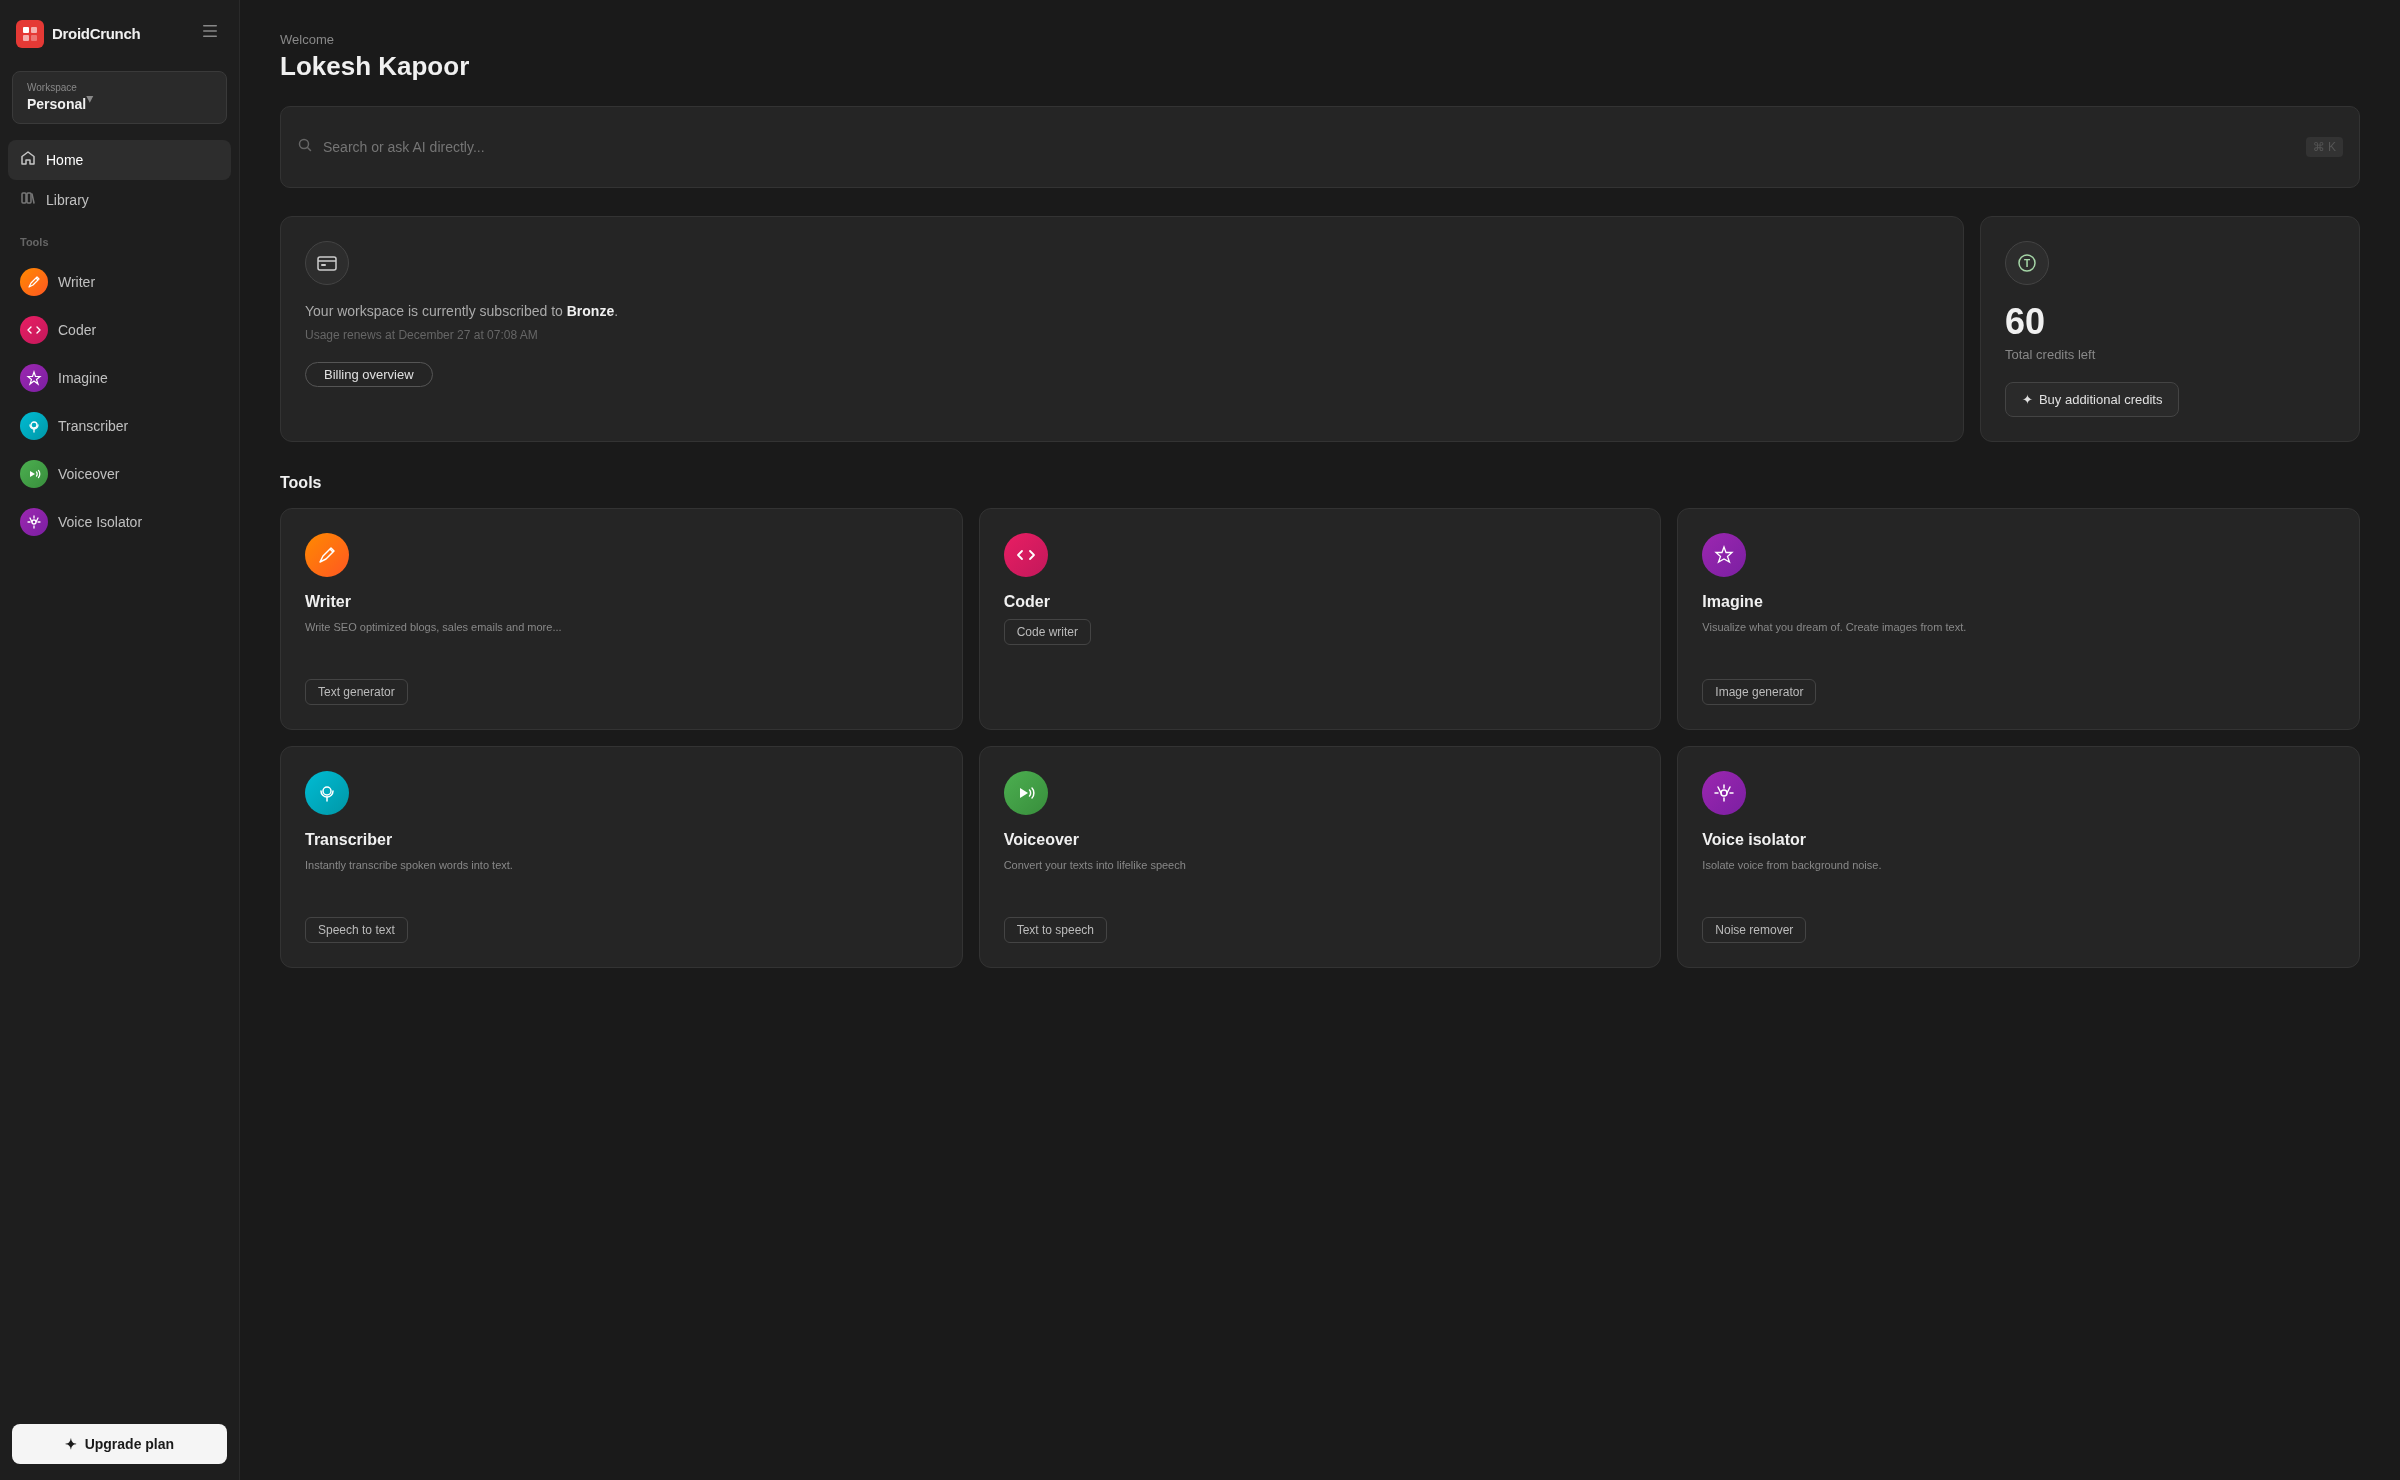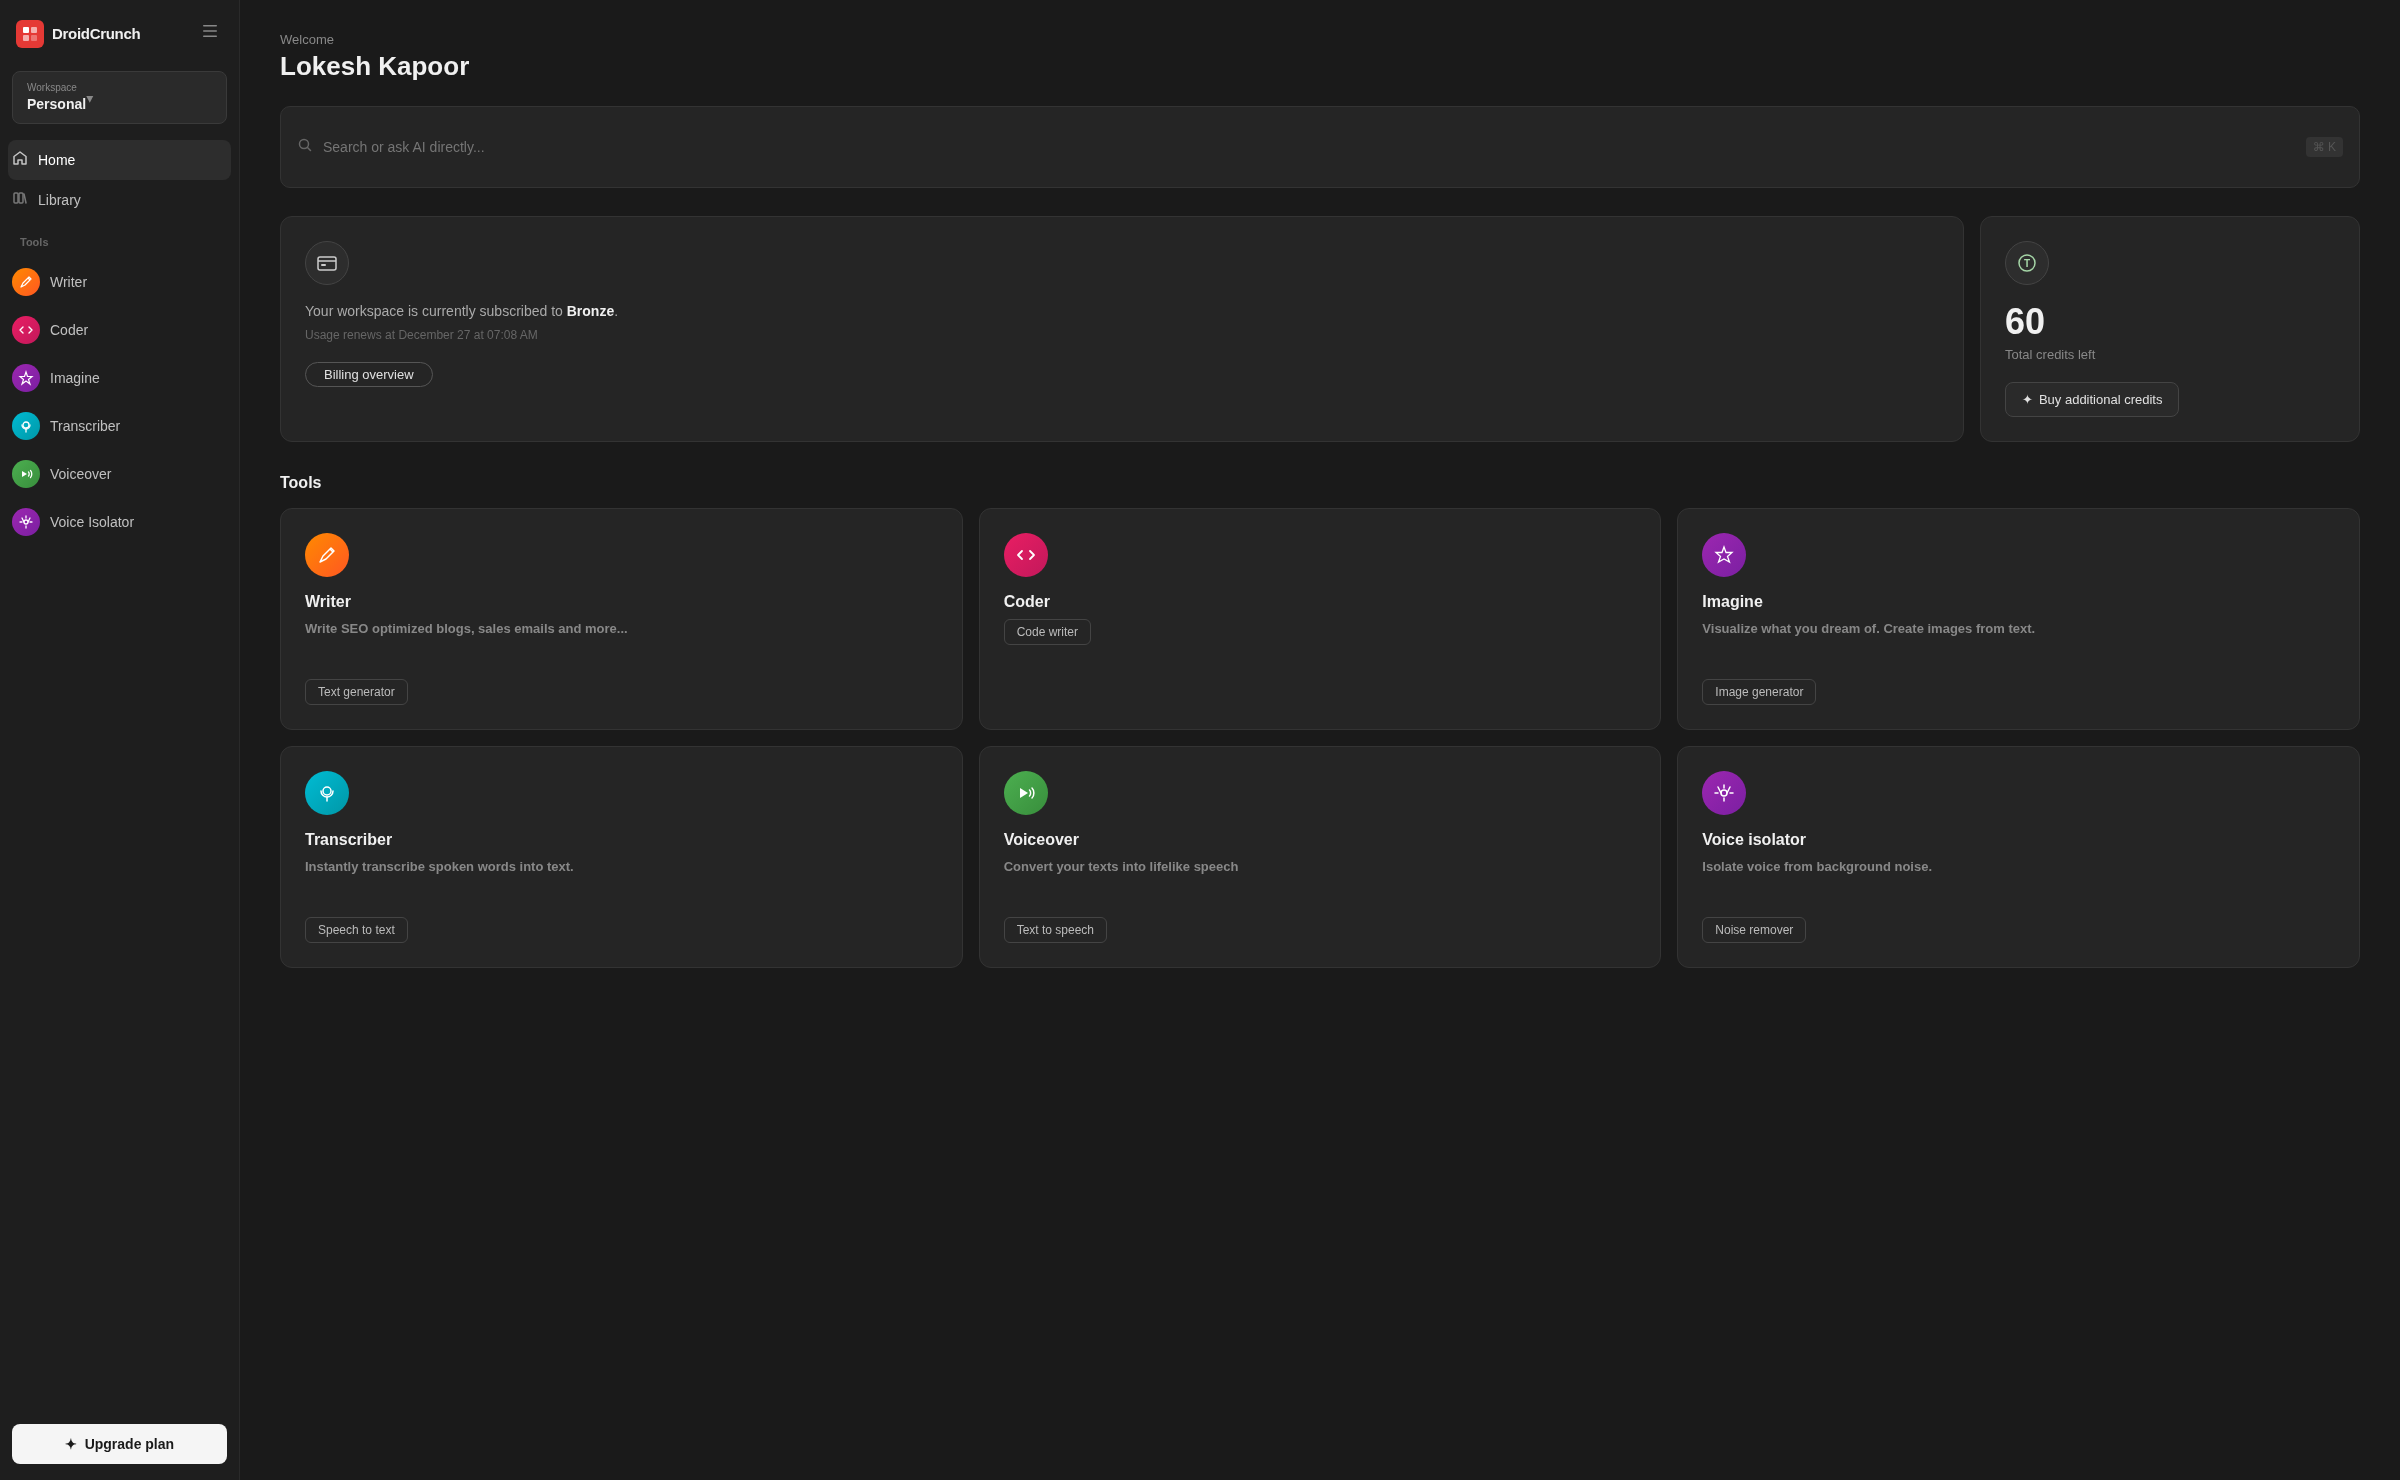--- a/index.html
+++ b/index.html
@@ -87,21 +87,21 @@
       font-size: 14px;
     }
 
     .nav-section {
       padding: 4px 8px;
     }
     .nav-item {
       display: flex;
       align-items: center;
       gap: 10px;
-      padding: 10px 4px;
+      padding: 10px 12px;
       border-radius: 8px;
       cursor: pointer;
       font-size: 14px;
       color: #c0c0c0;
       transition: background 0.15s;
     }
     .nav-item.active {
       background: #2d2d2d;
       color: #ffffff;
     }
@@ -329,26 +329,25 @@
       margin-bottom: 16px;
     }
 
     .tool-card-name {
       font-size: 16px;
       font-weight: 700;
       color: #f0f0f0;
       margin-bottom: 8px;
     }
     .tool-card-desc {
-      font-size: 13px;
+      font-size: 11px;
       color: #888;
       line-height: 1.5;
       margin-bottom: 20px;
       min-height: 40px;
-      font-weight: bold;
     }
 
     .tool-badge {
       display: inline-block;
       background: none;
       border: 1px solid #444;
       border-radius: 6px;
       padding: 5px 12px;
       font-size: 12px;
       color: #bbb;

